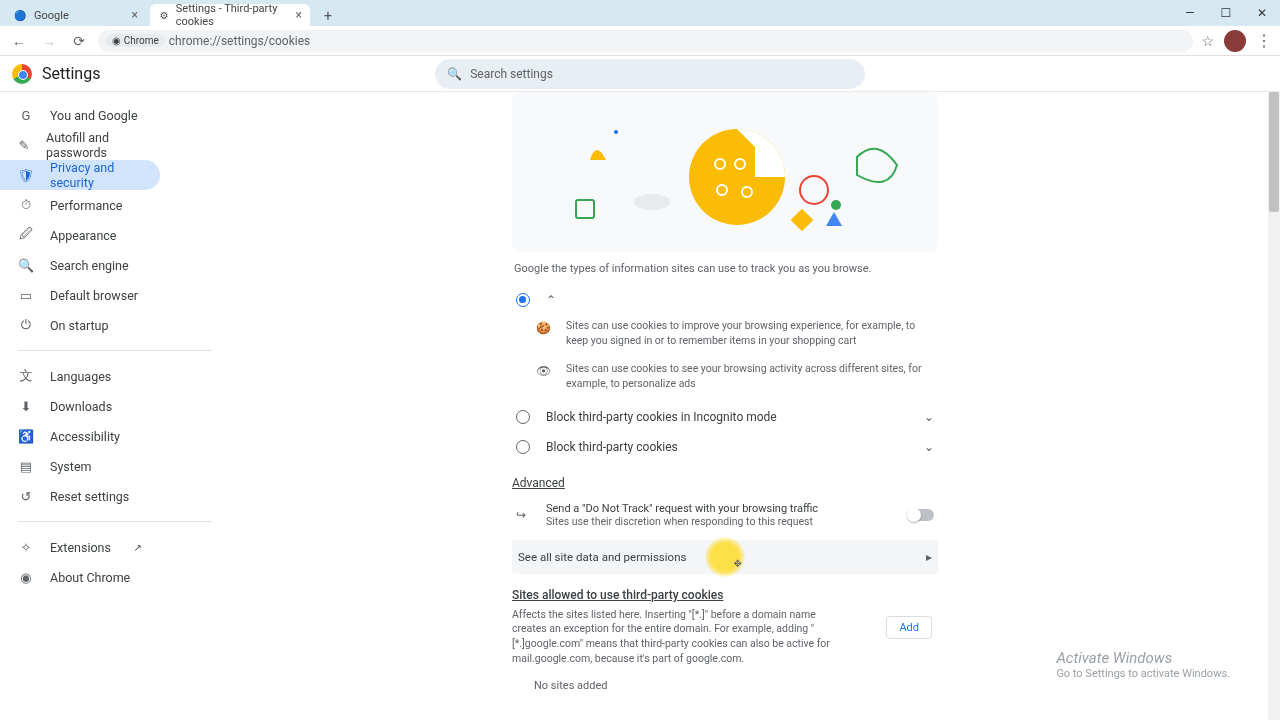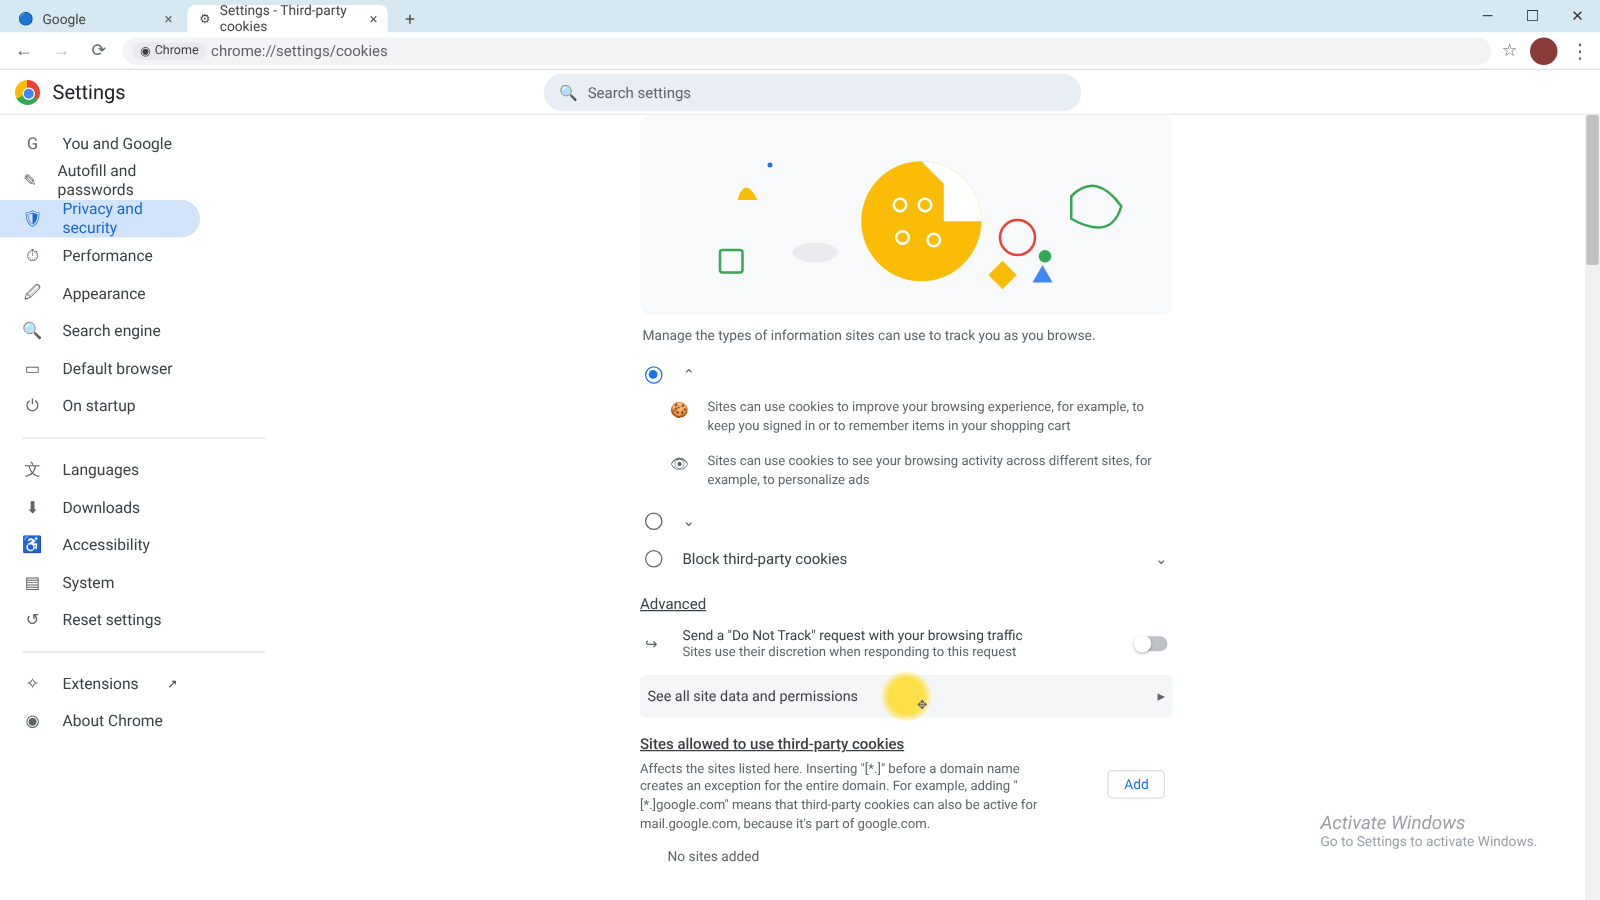--- a/index.html
+++ b/index.html
@@ -223,37 +223,38 @@
           <circle cx="210" cy="98" r="5" fill="none" stroke="#fff" stroke-width="2"></circle>
           <circle cx="235" cy="100" r="5" fill="none" stroke="#fff" stroke-width="2"></circle>
           <circle cx="302" cy="98" r="14" fill="none" stroke="#ea4335" stroke-width="2"></circle>
           <circle cx="324" cy="113" r="5" fill="#34a853"></circle>
           <rect x="282" y="120" width="16" height="16" fill="#fbbc05" transform="rotate(45 290 128)"></rect>
           <polygon points="314,134 330,134 322,120" fill="#4285f4"></polygon>
           <path d="M345 65 q20 -20 40 8 q-8 28 -40 10 z" fill="none" stroke="#34a853" stroke-width="2"></path>
         </svg>
       </div>
 
-      <div class="intro">Manage the types of information sites can use to track you as you browse.</div>
+      <div class="intro">Google the types of information sites can use to track you as you browse.</div>
 
       <div class="radio-row">
         <div class="radio checked"></div>
         <div class="chev">⌃</div>
       </div>
       <div class="sub-item">
         <div class="sub-icon">🍪</div>
         <div class="sub-text">Sites can use cookies to improve your browsing experience, for example, to keep you signed in or to remember items in your shopping cart</div>
       </div>
       <div class="sub-item">
         <div class="sub-icon">👁</div>
         <div class="sub-text">Sites can use cookies to see your browsing activity across different sites, for example, to personalize ads</div>
       </div>
 
       <div class="radio-row">
         <div class="radio"></div>
+        <div class="radio-label">Block third-party cookies in Incognito mode</div>
         <div class="chev">⌄</div>
       </div>
 
       <div class="radio-row">
         <div class="radio"></div>
         <div class="radio-label">Block third-party cookies</div>
         <div class="chev">⌄</div>
       </div>
 
       <div class="section-title">Advanced</div>

